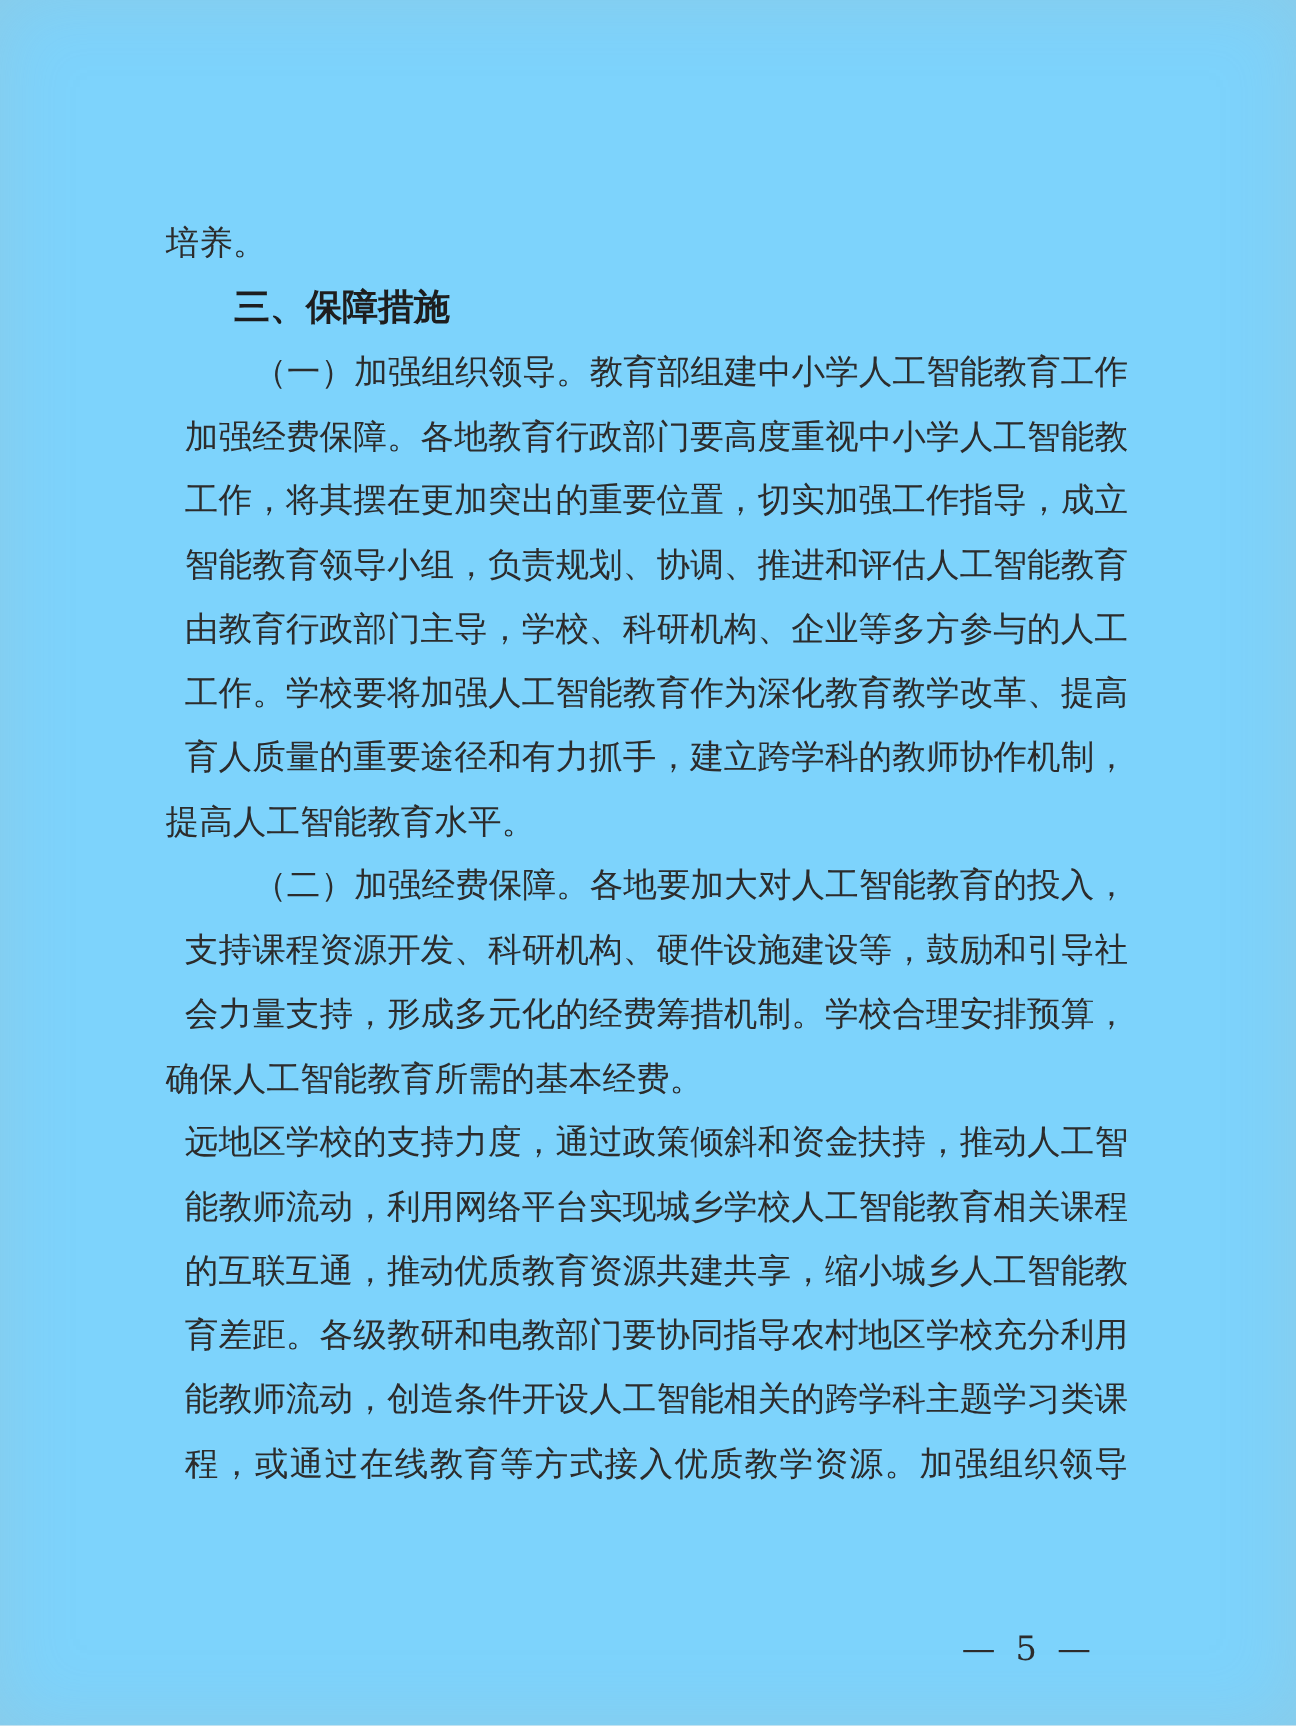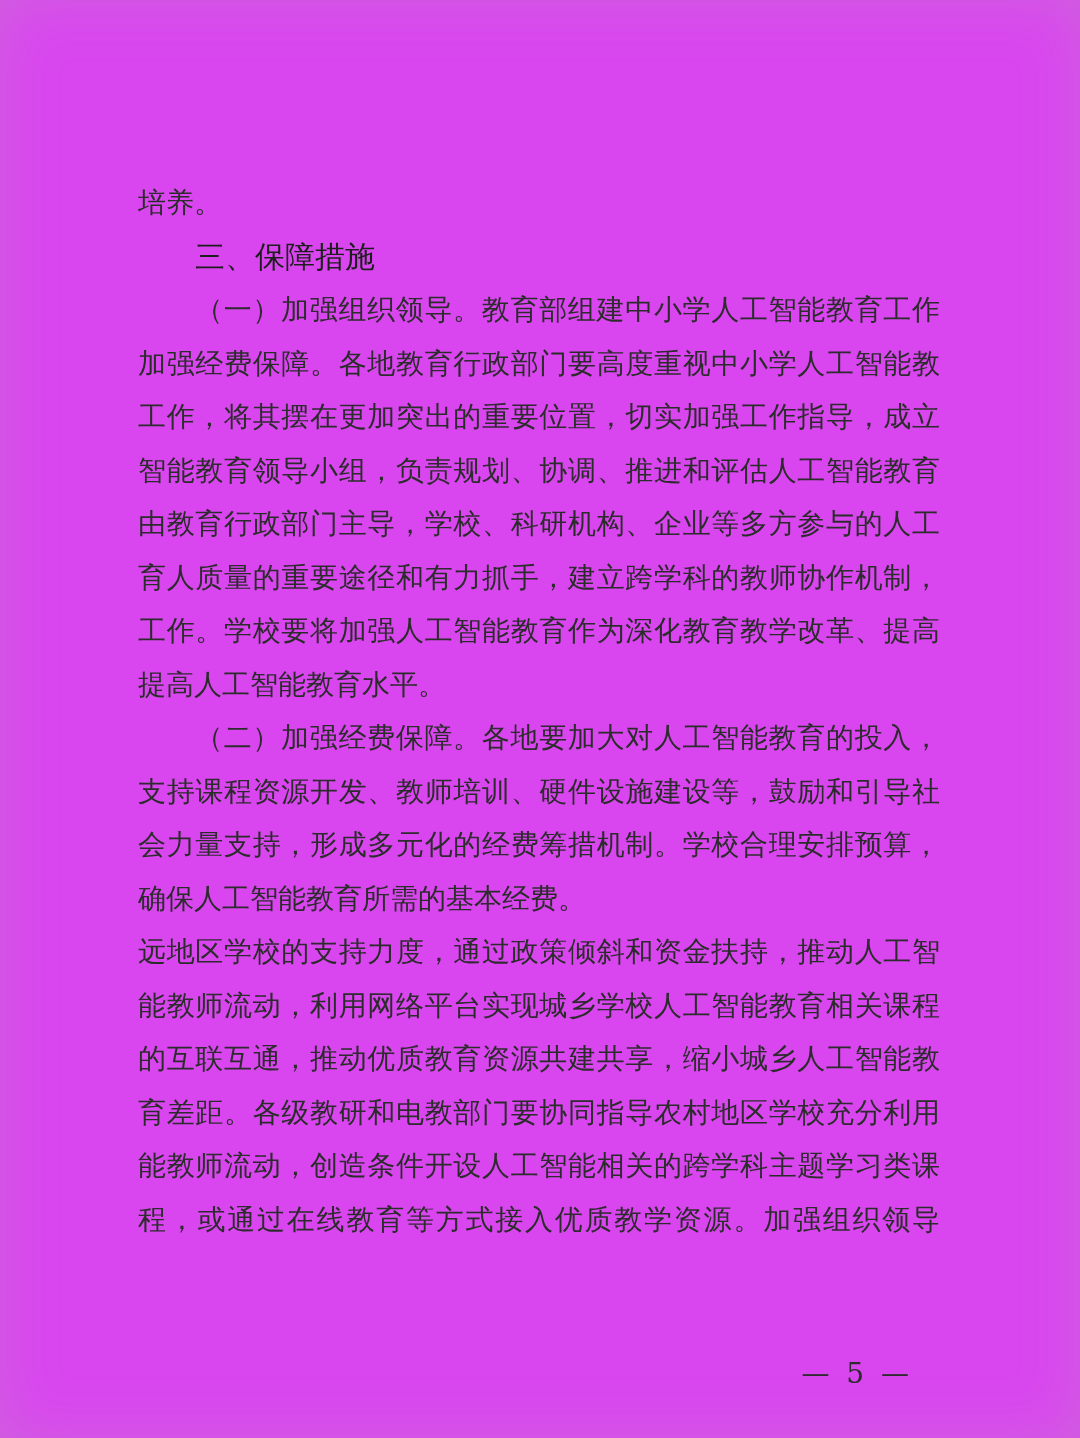--- a/index.html
+++ b/index.html
@@ -5,21 +5,21 @@
   html, body {
     margin: 0;
     padding: 0;
     background: #f3f2f0;
   }
   .page {
     position: relative;
     width: 1080px;
     height: 1438px;
     margin: 0 auto;
-    background: #d946ef;
+    background: #7dd3fc;
     box-shadow: inset 0 0 60px rgba(180,178,172,0.25);
     overflow: hidden;
     font-family: "DejaVu Serif", "Liberation Serif", serif;
   }
   .textblock {
     position: absolute;
     left: 138px;
     top: 176px;
     width: 802px;
   }
@@ -28,27 +28,28 @@
     line-height: 53.5px;
     height: 53.5px;
     color: #2c2c2c;
     text-align: left;
     white-space: normal;
     overflow: hidden;
   }
   .line.justify {
     text-align: justify;
     text-align-last: justify;
+    margin-left: 16px;
   }
   .line.indent {
     text-indent: 57px;
   }
   .line.heading {
     font-family: "Liberation Sans", "DejaVu Sans", sans-serif;
-    font-weight: 400;
+    font-weight: 700;
     font-size: 30px;
     color: #1e1e1e;
   }
   .pagenum {
     position: absolute;
     top: 1352px;
     right: 167px;
     font-size: 28px;
     line-height: 44px;
     color: #2c2c2c;
@@ -60,25 +61,25 @@
 
 <div class="page">
   <div class="textblock" id="textblock">
       <div class="line">培养。</div>
       <div class="line indent heading">三、保障措施</div>
       <div class="line justify indent">（一）加强组织领导。教育部组建中小学人工智能教育工作</div>
       <div class="line justify">加强经费保障。各地教育行政部门要高度重视中小学人工智能教育</div>
       <div class="line justify">工作，将其摆在更加突出的重要位置，切实加强工作指导，成立</div>
       <div class="line justify">智能教育领导小组，负责规划、协调、推进和评估人工智能教育</div>
       <div class="line justify">由教育行政部门主导，学校、科研机构、企业等多方参与的人工</div>
+      <div class="line justify">工作。学校要将加强人工智能教育作为深化教育教学改革、提高</div>
       <div class="line justify">育人质量的重要途径和有力抓手，建立跨学科的教师协作机制，</div>
-      <div class="line justify">工作。学校要将加强人工智能教育作为深化教育教学改革、提高</div>
       <div class="line">提高人工智能教育水平。</div>
       <div class="line justify indent">（二）加强经费保障。各地要加大对人工智能教育的投入，</div>
-      <div class="line justify">支持课程资源开发、教师培训、硬件设施建设等，鼓励和引导社</div>
+      <div class="line justify">支持课程资源开发、科研机构、硬件设施建设等，鼓励和引导社</div>
       <div class="line justify">会力量支持，形成多元化的经费筹措机制。学校合理安排预算，</div>
       <div class="line">确保人工智能教育所需的基本经费。</div>
       <div class="line justify">远地区学校的支持力度，通过政策倾斜和资金扶持，推动人工智</div>
       <div class="line justify">能教师流动，利用网络平台实现城乡学校人工智能教育相关课程</div>
       <div class="line justify">的互联互通，推动优质教育资源共建共享，缩小城乡人工智能教</div>
       <div class="line justify">育差距。各级教研和电教部门要协同指导农村地区学校充分利用</div>
       <div class="line justify">能教师流动，创造条件开设人工智能相关的跨学科主题学习类课</div>
       <div class="line justify">程，或通过在线教育等方式接入优质教学资源。加强组织领导</div>
     </div>
   <div class="pagenum">— 5 —</div>

